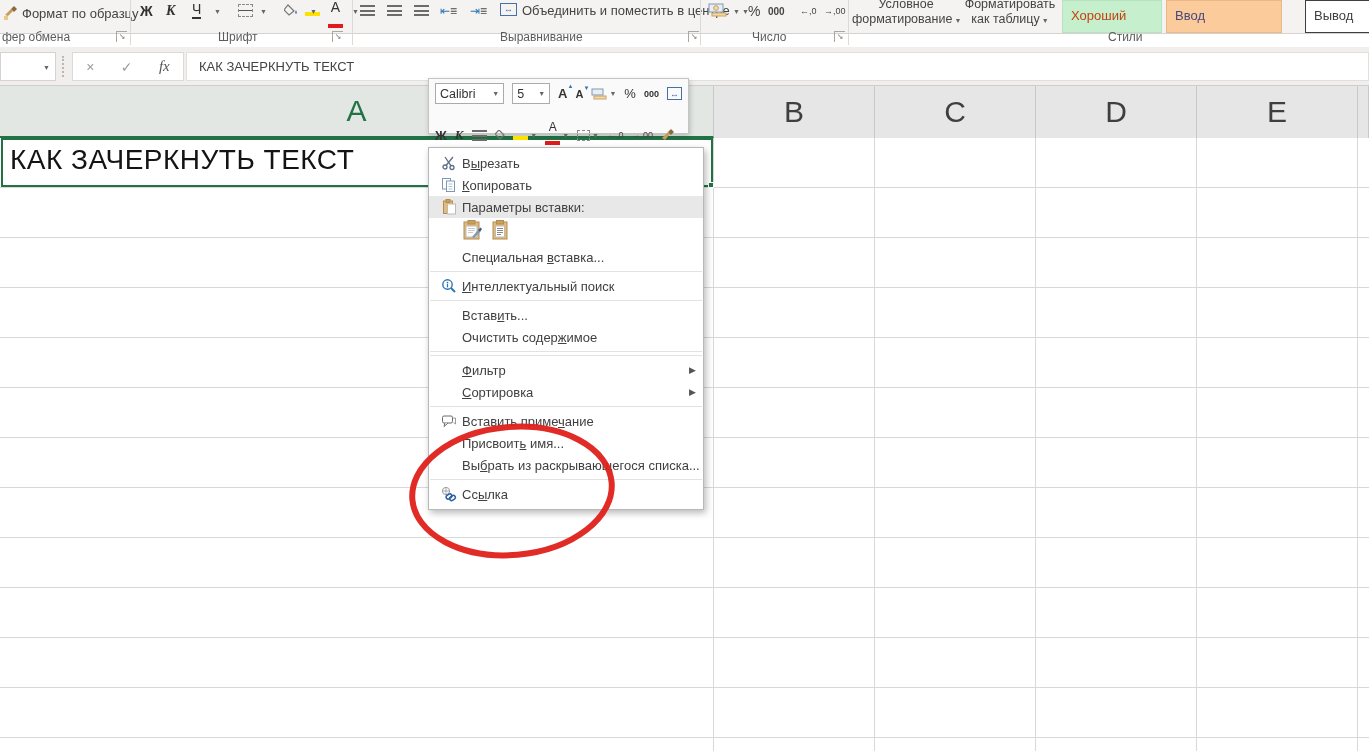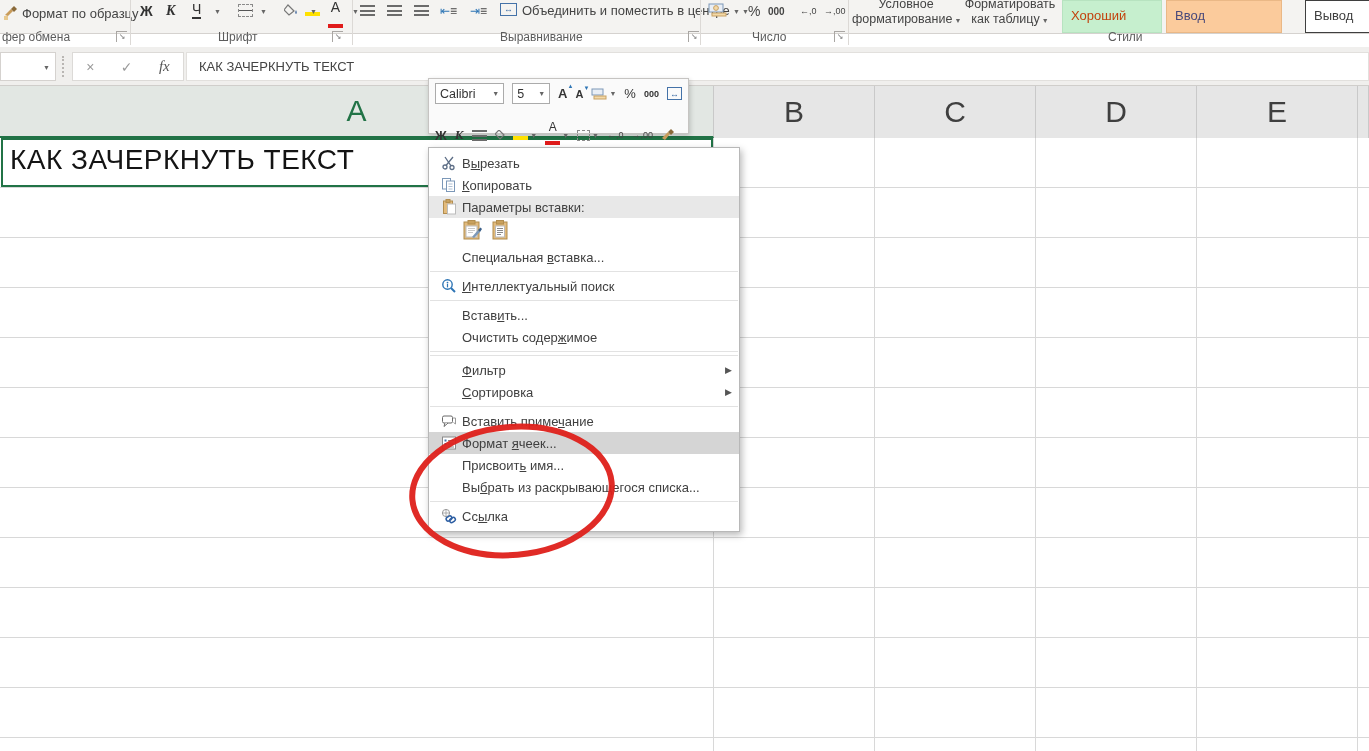--- a/index.html
+++ b/index.html
@@ -48,21 +48,21 @@
   #minibar { position:absolute; left:428px; top:78px; width:261px; height:56px; background:#fafafa; border:1px solid #c6c4c2; box-shadow:1px 2px 5px rgba(0,0,0,0.2); z-index:10; padding:4px 6px; display:flex; flex-direction:column; justify-content:space-between;gap:20px; }
   .mrow { display:flex; align-items:center; gap:8px; height:22px; }
   .mbox { display:flex; align-items:center; justify-content:space-between; background:#fff; border:1px solid #ababab; height:21px; font-size:12.5px; color:#333; padding:0 4px; cursor:pointer; }
   .mico { font-size:13px; color:#333; cursor:pointer; display:flex; align-items:center; }
   .sup-a { font-size:13px; font-weight:bold; color:#333; position:relative; cursor:pointer; }
   .sup-a .tri { position:absolute; right:-6px; top:-3px; font-size:6px; color:#2e75b5; }
   .dec-ico { font-size:9px; color:#444; cursor:pointer; white-space:nowrap; }
   .dec-ico .ar { color:#2e75b5; }
 
   
-  #cmenu { position:absolute; left:428px; top:147px; width:312px; background:#fff; border:1px solid #b8b8b8; box-shadow:2px 3px 7px rgba(0,0,0,0.28); z-index:20; padding:4px 0; }
+  #cmenu { position:absolute; left:428px; top:147px; width:276px; background:#fff; border:1px solid #b8b8b8; box-shadow:2px 3px 7px rgba(0,0,0,0.28); z-index:20; padding:4px 0; }
   .mi { display:flex; align-items:center; height:22px; padding-left:7px; font-size:13px; color:#404040; cursor:pointer; }
   .mi .ic { width:26px; display:flex; align-items:center; justify-content:center; flex-shrink:0; }
   .mi .lbl { flex:1; white-space:nowrap; }
   .mi .accel { text-decoration:underline; }
   .mi .sub { margin-right:7px; font-size:9px; color:#555; }
   .mi.hl { background:#e8e8e8; }
   .mi.hl2 { background:#d5d5d5; }
   .mi.dis { color:#a8a8a8; cursor:default; }
   .msep { height:1px; background:#e2e2e2; margin:3px 1px; }
   .paste-row { display:flex; align-items:center; gap:7px; padding-left:33px; height:28px; cursor:pointer; }
@@ -335,33 +335,20 @@
     <div class="mi">
       <span class="ic">
         <svg width="16" height="16" viewBox="0 0 16 16">
           <rect x="1.5" y="3" width="10" height="7" rx="1.5" fill="#fff" stroke="#6a6a6a"></rect>
           <path d="M4 10 L3 13.5 L7 10" fill="#fff" stroke="#6a6a6a"></path>
           <path d="M12 5 h2.5 v6 l-2 -1.5" fill="none" stroke="#9a9a9a"></path>
         </svg>
       </span>
       <span class="lbl">Вставить приме<span class="accel">ч</span>ание</span>
     </div>
-    <div class="mi hl2">
-      <span class="ic">
-        <svg width="16" height="16" viewBox="0 0 16 16">
-          <rect x="1.5" y="2" width="13" height="12" fill="#fff" stroke="#8a8a8a"></rect>
-          <rect x="3.5" y="4.5" width="2" height="2" fill="#4472a8"></rect>
-          <path d="M7 5.5 h6" stroke="#8a8a8a"></path>
-          <rect x="3.5" y="8" width="2" height="2" fill="#4472a8"></rect>
-          <path d="M7 9 h6" stroke="#8a8a8a"></path>
-          <path d="M7 12 h6" stroke="#8a8a8a"></path>
-        </svg>
-      </span>
-      <span class="lbl">Формат <span class="accel">я</span>чеек...</span>
-    </div>
     <div class="mi">
       <span class="ic"></span>
       <span class="lbl">Присвоит<span class="accel">ь</span> имя...</span>
     </div>
     <div class="mi">
       <span class="ic"></span>
       <span class="lbl">Вы<span class="accel">б</span>рать из раскрывающегося списка...</span>
     </div>
     <div class="msep"></div>
     <div class="mi">

